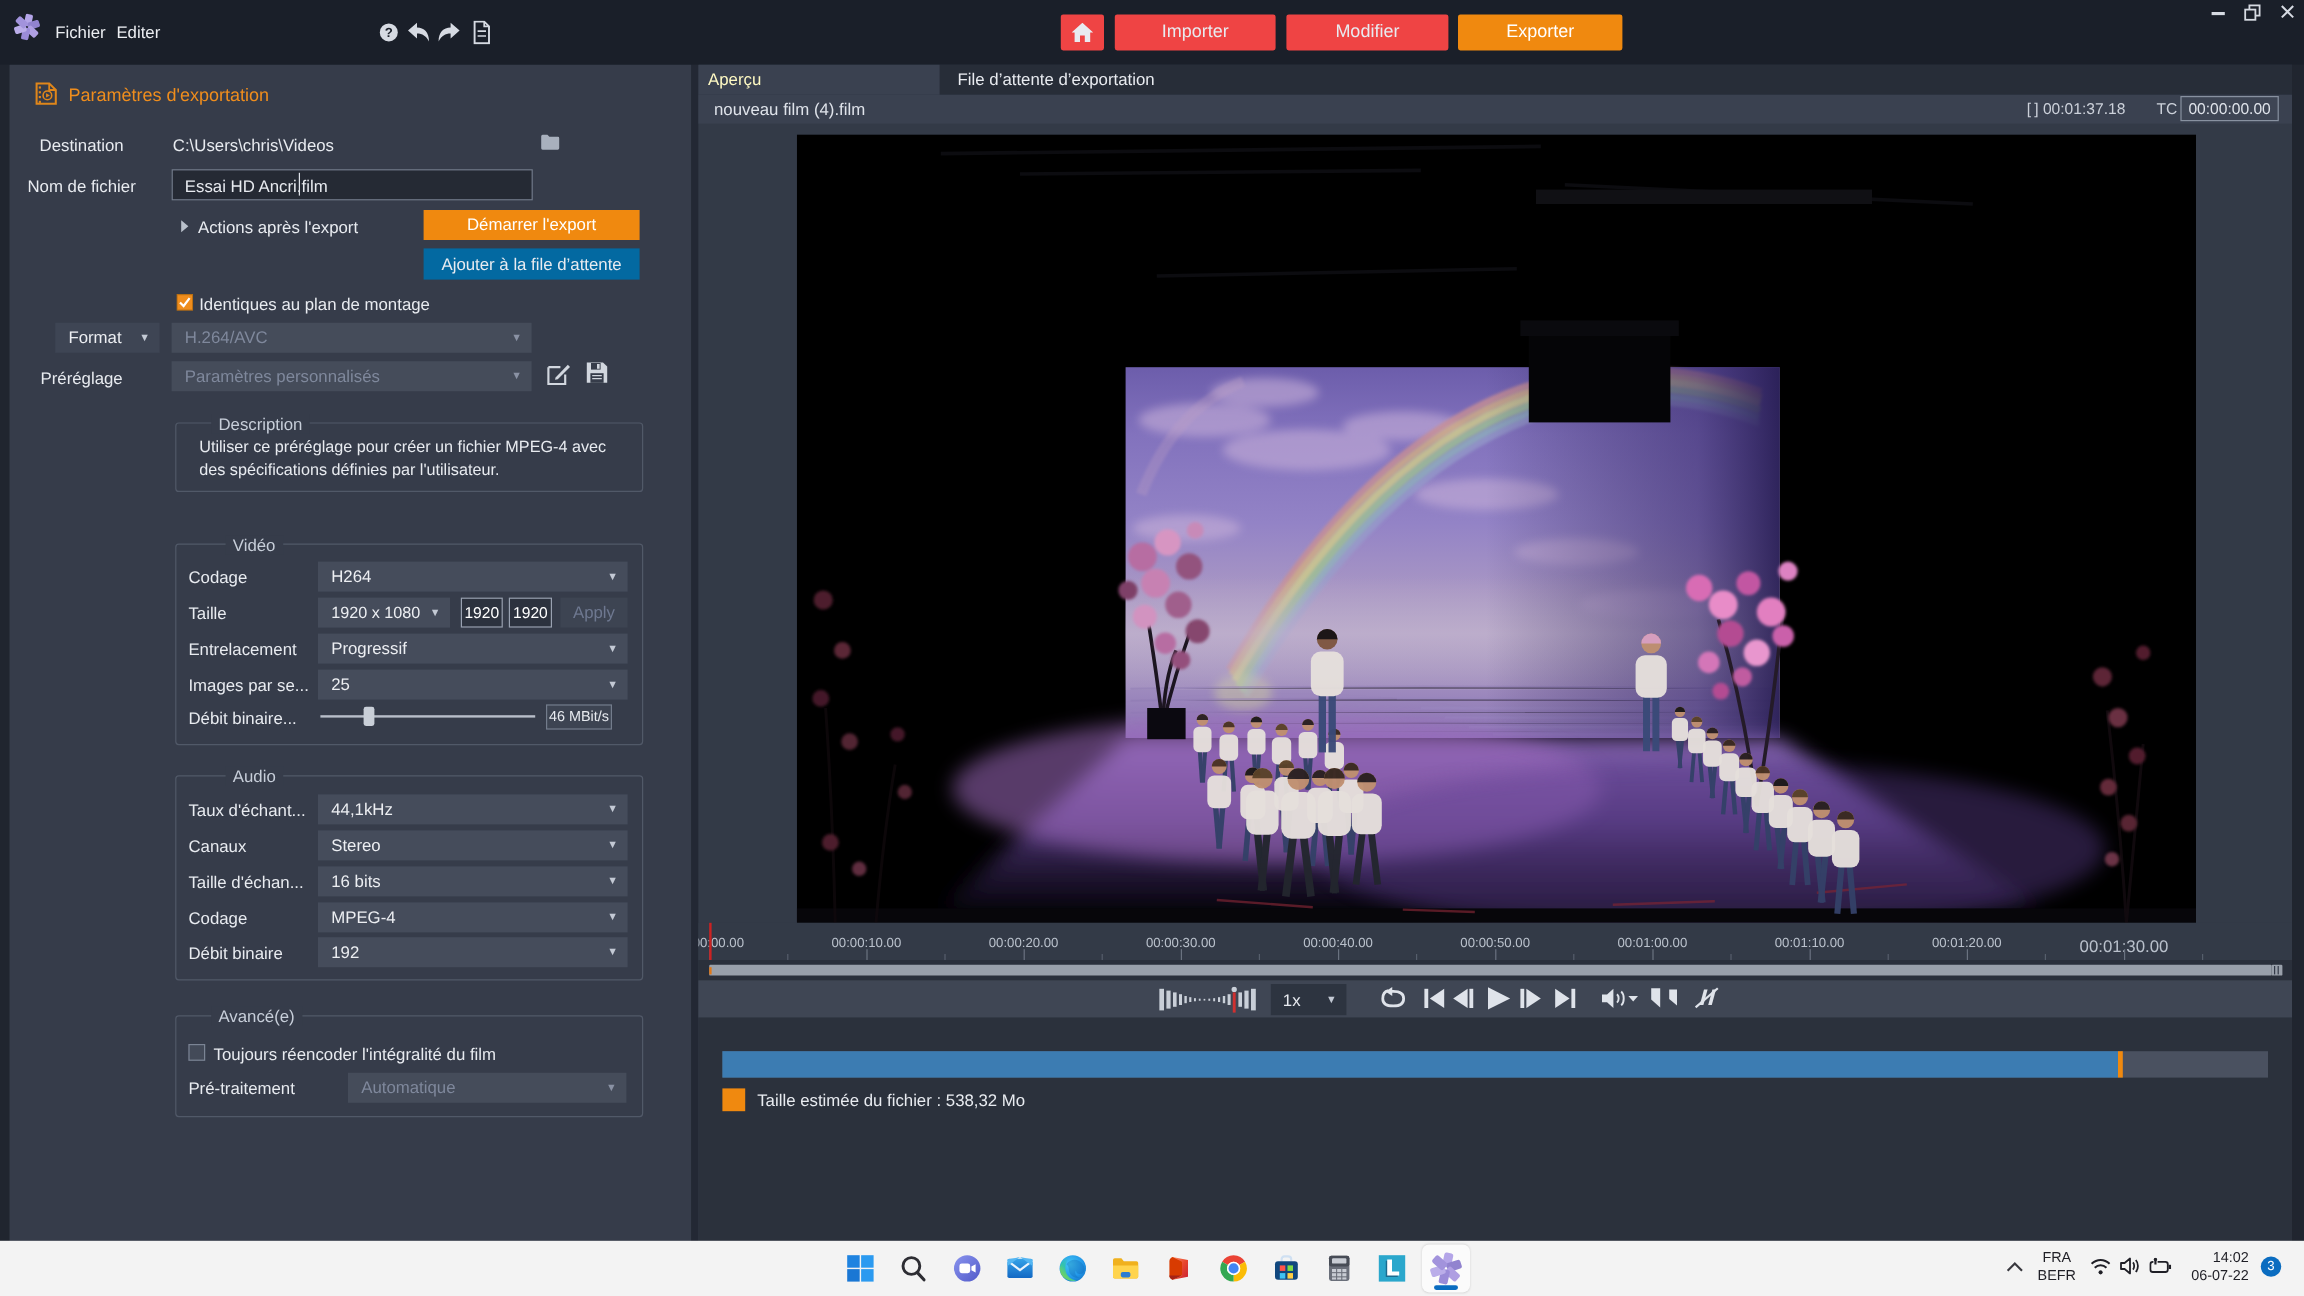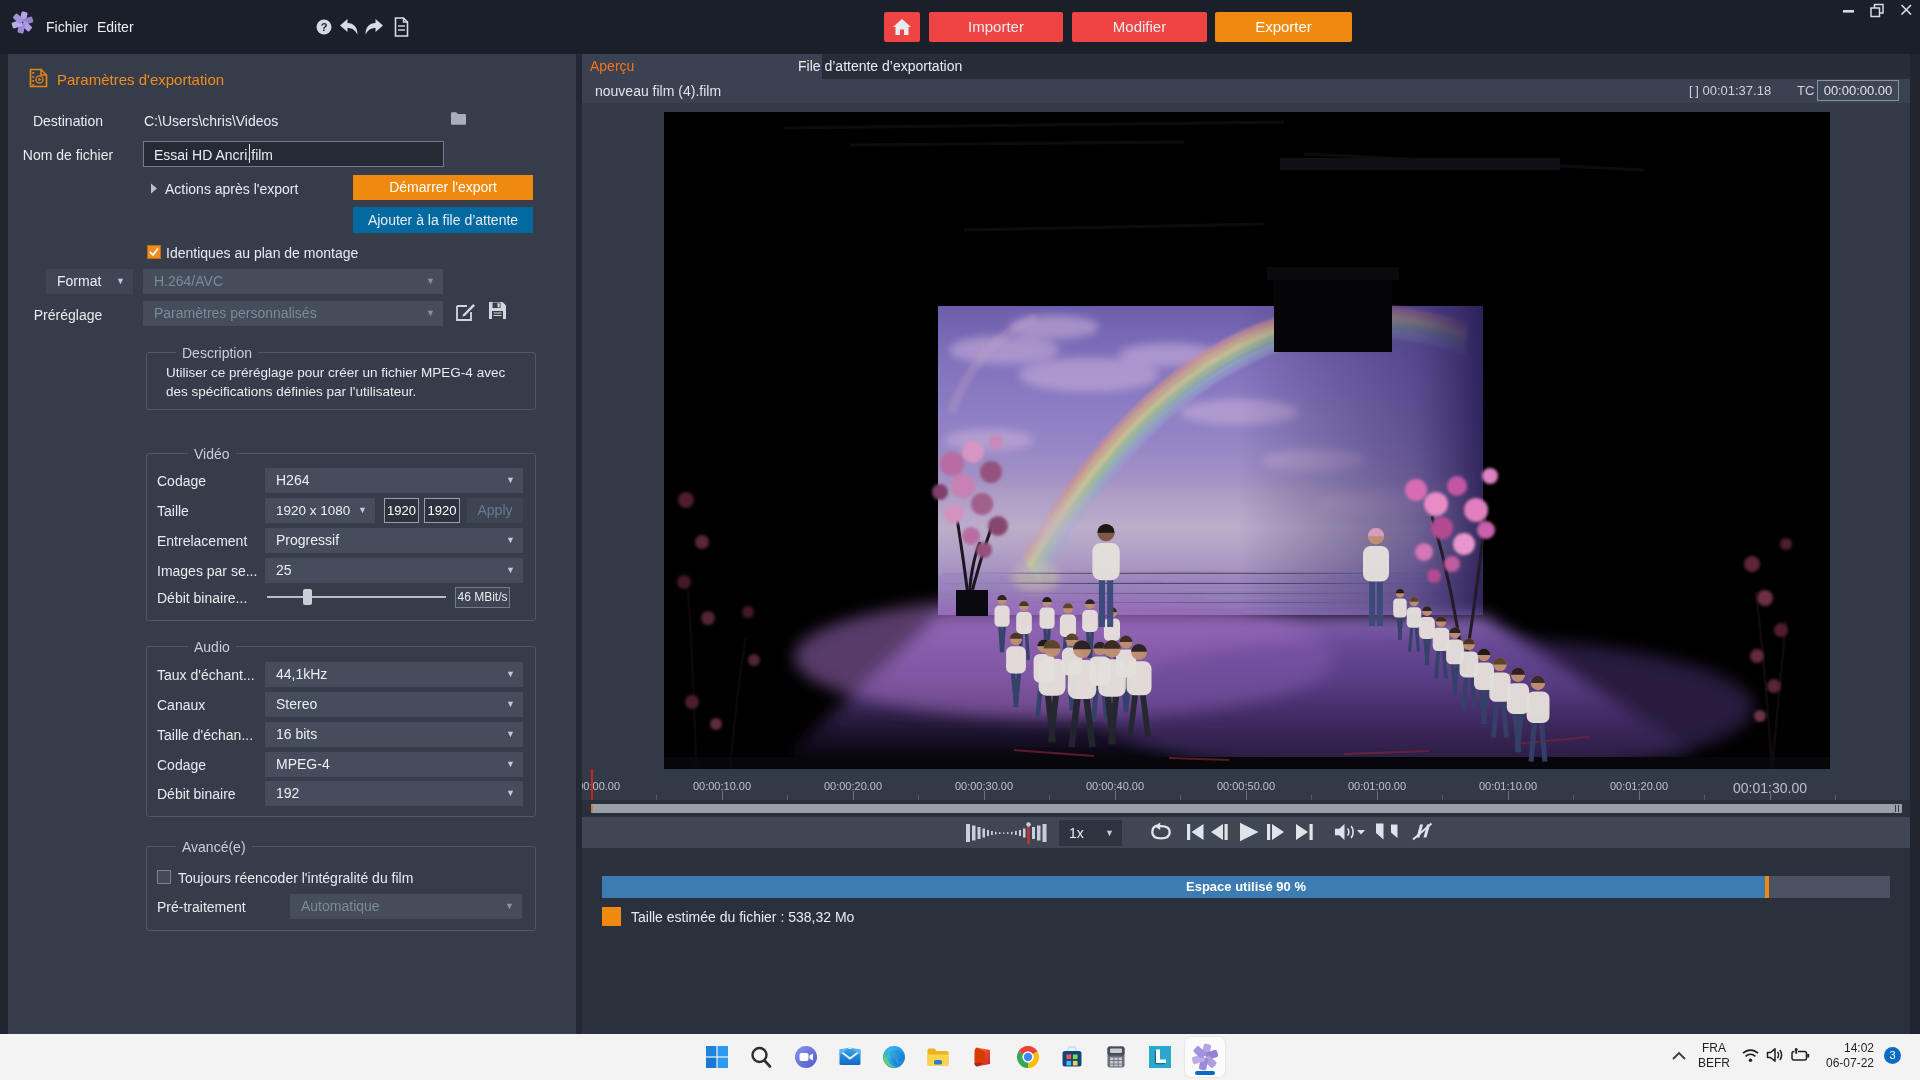--- a/index.html
+++ b/index.html
@@ -182,21 +182,21 @@
   <div class="dd" style="left:265px;top:781px;width:258px">192<span class="arr">▼</span></div>
 
   <div class="grp" style="left:146px;top:846px;width:390px;height:85px"></div>
   <div class="grptitle" style="left:176px;top:839px">Avancé(e)</div>
   <div class="abs" style="left:157px;top:870px;width:14px;height:14px;background:#434a58;border:1px solid #7b8494"></div>
   <div class="lbl" style="left:178px;top:870px">Toujours réencoder l'intégralité du film</div>
   <div class="lbl" style="left:157px;top:899px">Pré-traitement</div>
   <div class="ddis" style="left:290px;top:894px;width:232px">Automatique<span class="arr" style="color:#8a92a4">▼</span></div>
 
   <div class="abs" style="left:582px;top:54px;width:1328px;height:25px;background:#272d38"></div>
-  <div class="abs" style="left:582px;top:54px;width:240px;height:25px;background:#3a4150;color:#f97316;font-size:14px;line-height:25px;padding-left:8px">Aperçu</div>
+  <div class="abs" style="left:582px;top:54px;width:201px;height:25px;background:#3a4150;color:#fef9c3;font-size:14px;line-height:25px;padding-left:8px">Aperçu</div>
   <div class="abs" style="left:798px;top:54px;color:#e8ebf0;font-size:14px;line-height:25px">File d’attente d’exportation</div>
   <div class="abs" style="left:582px;top:79px;width:1328px;height:24px;background:#3a4150"></div>
   <div class="abs" style="left:595px;top:82px;color:#dfe3ea;font-size:14px;line-height:19px">nouveau film (4).film</div>
   <div class="abs" style="left:1689px;top:83px;color:#ccd1da;font-size:13px;font-family:'Liberation Sans';letter-spacing:0px">[ ] 00:01:37.18</div>
   <div class="abs" style="left:1797px;top:83px;color:#ccd1da;font-size:13px">TC</div>
   <div class="abs" style="left:1817px;top:80px;width:82px;height:21px;border:1px solid #8891a0;background:#3e4554;color:#dfe3ea;font-size:13px;text-align:center;line-height:19px">00:00:00.00</div>
 
   <svg class="abs" style="left:664px;top:112px" width="1166" height="657" viewBox="0 0 1166 657">
     <defs>
       <linearGradient id="sky" x1="0" y1="0" x2="0" y2="1">
@@ -662,21 +662,20 @@
       <path d="M270.5 16.5 L274 3.5 L277 3.5 L273.5 16.5 Z"></path>
       <path d="M277.5 16.5 L281 3.5 L284 3.5 L280.5 16.5 Z"></path>
       <path d="M267 18.5 L285.5 2.5" stroke="#dfe3ea" stroke-width="1.8" fill="none"></path>
     </g>
   </svg>
   <div class="abs" style="left:582px;top:848px;width:1328px;height:186px;background:#2b313c"></div>
 
   <div class="abs" style="left:602px;top:876px;width:1288px;height:22px;background:#4a5160"></div>
   <div class="abs" style="left:602px;top:876px;width:1163px;height:22px;background:#3c7cb2"></div>
   <div class="abs" style="left:1765px;top:876px;width:4px;height:22px;background:#f0890f"></div>
-  <div class="abs" style="left:602px;top:876px;width:1288px;height:22px;color:#fff;font-size:13px;font-weight:bold;text-align:center;line-height:22px">Espace utilisé 90 %</div>
   <div class="abs" style="left:602px;top:907px;width:19px;height:19px;background:#f0890f"></div>
   <div class="abs" style="left:631px;top:909px;color:#e8ebf0;font-size:14px">Taille estimée du fichier : 538,32 Mo</div>
 
   <div id="taskbar"></div>
 
   <svg class="tbicon" style="left:705px" viewBox="0 0 24 24">
     <rect x="1" y="1" width="10.4" height="10.4" fill="#1f83e0"></rect>
     <rect x="12.6" y="1" width="10.4" height="10.4" fill="#2b9af0"></rect>
     <rect x="1" y="12.6" width="10.4" height="10.4" fill="#1a77d4"></rect>
     <rect x="12.6" y="12.6" width="10.4" height="10.4" fill="#2b9af0"></rect>

